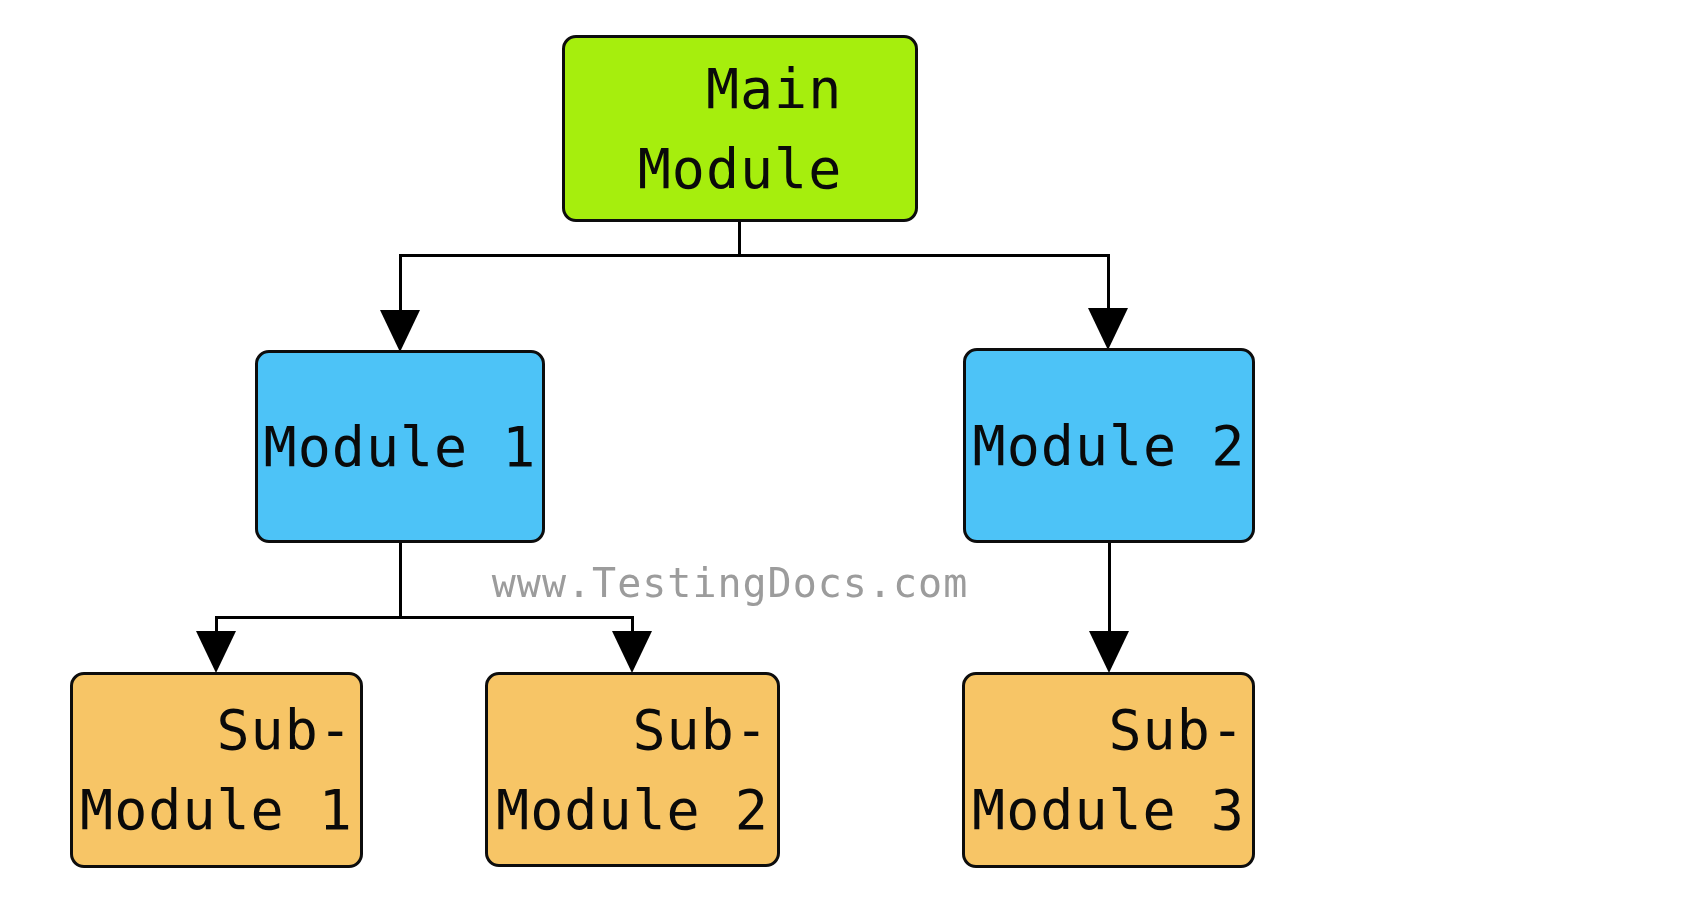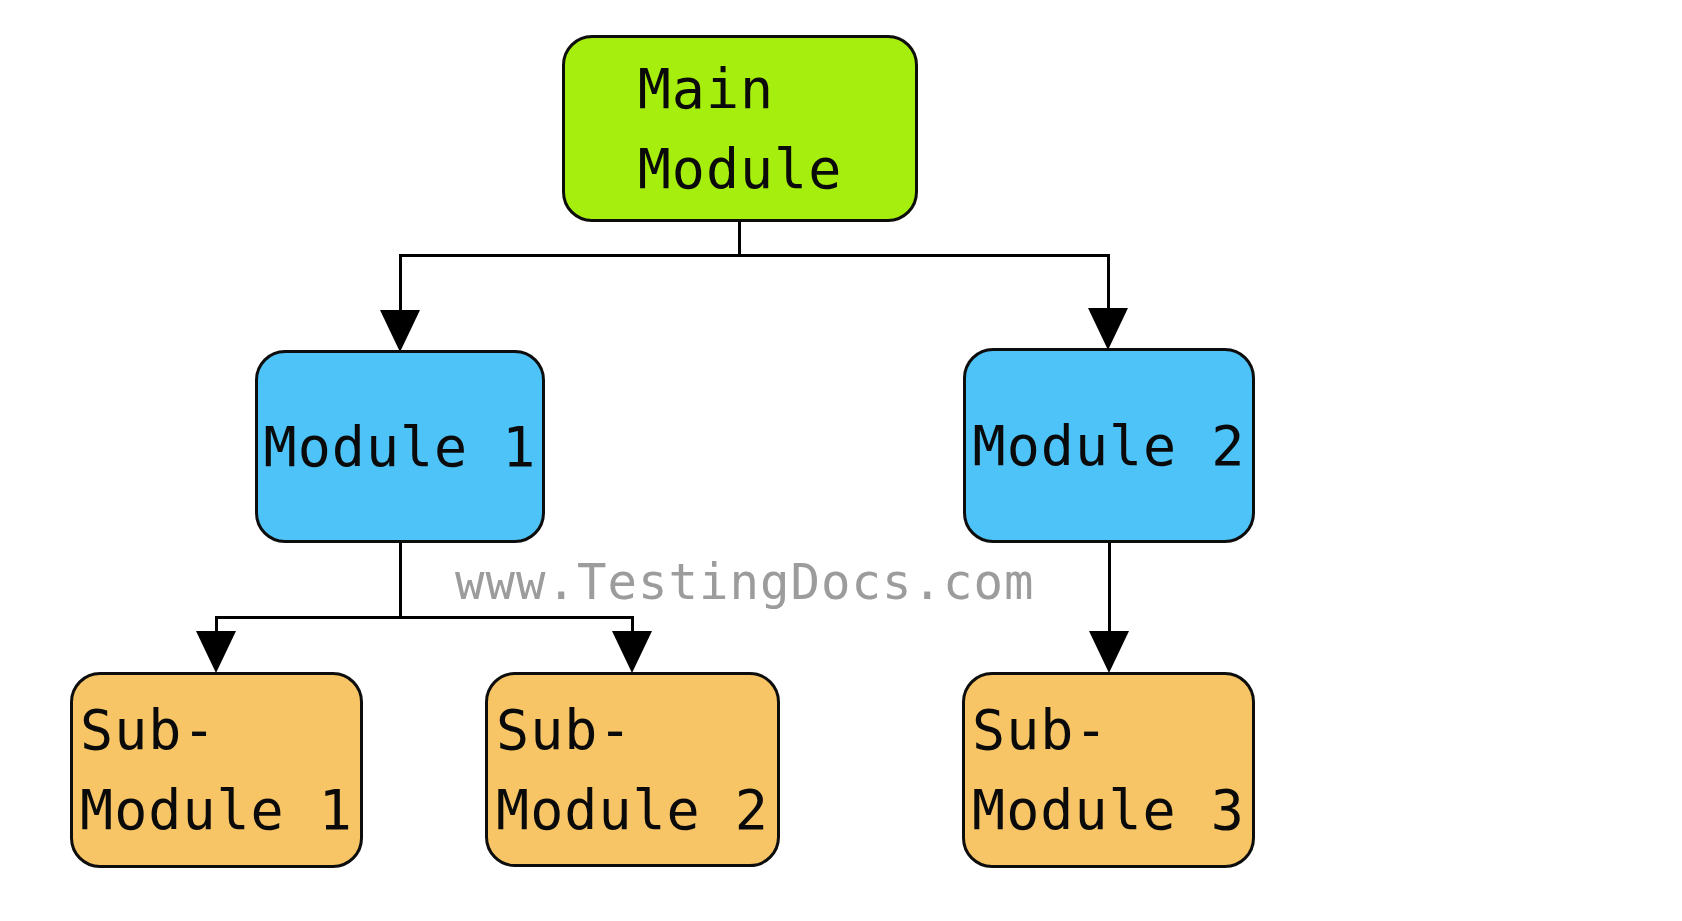--- a/index.html
+++ b/index.html
@@ -15,25 +15,25 @@
     position: relative;
     width: 1682px;
     height: 921px;
     background: #FFFFFF;
   }
   
   .node {
     position: absolute;
     box-sizing: border-box;
     border: 3px solid #0D0D0D;
-    border-radius: 30px;
+    border-radius: 14px;
     display: flex;
     align-items: center;
     justify-content: center;
-    text-align: left;
+    text-align: right;
   }
   .node .label {
     white-space: pre-line;
     font-size: 55px;
     line-height: 80px;
     color: #0A0A0A;
     letter-spacing: 1px;
   }
   #n-main { left: 562px; top: 35px;  width: 356px; height: 187px; }
   #n-m1   { left: 255px; top: 350px; width: 290px; height: 193px; }
@@ -73,21 +73,21 @@
     font-size: 76px;
     line-height: 100px;
     color: #000000;
     white-space: pre-line;
     letter-spacing: 1px;
   }
   .watermark {
     position: absolute;
     left: 455px; top: 560px; width: 550px;
     text-align: center;
-    font-size: 49px;
+    font-size: 40px;
     line-height: 46px;
     color: #9C9C9C;
     letter-spacing: 1px;
   }
 </style>
 </head>
 <body>
 
 <div class="canvas">
 

